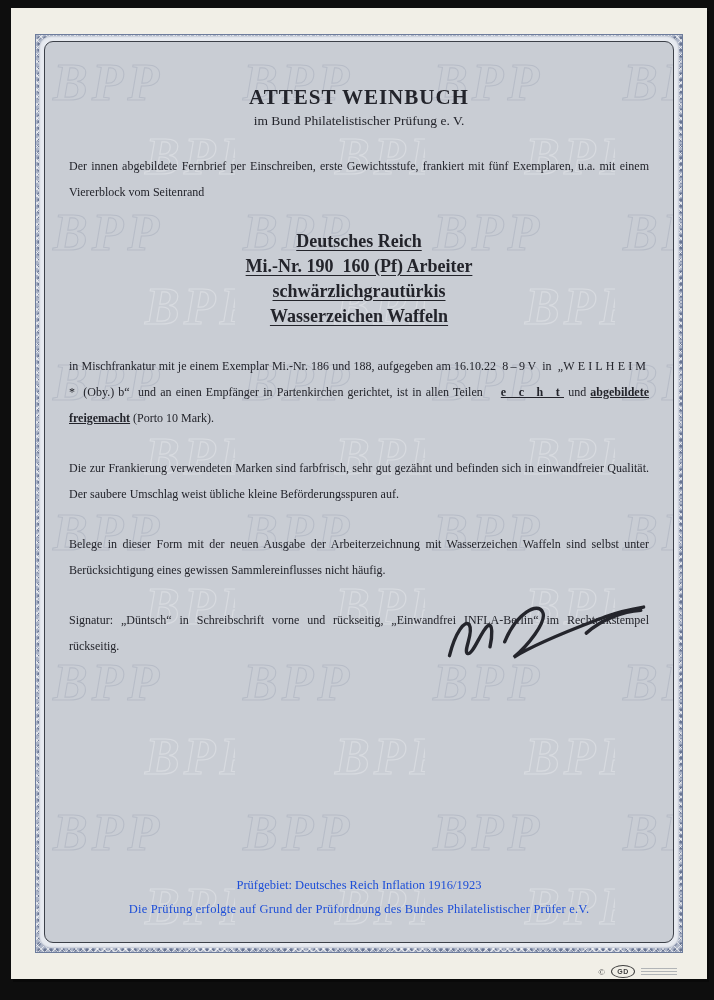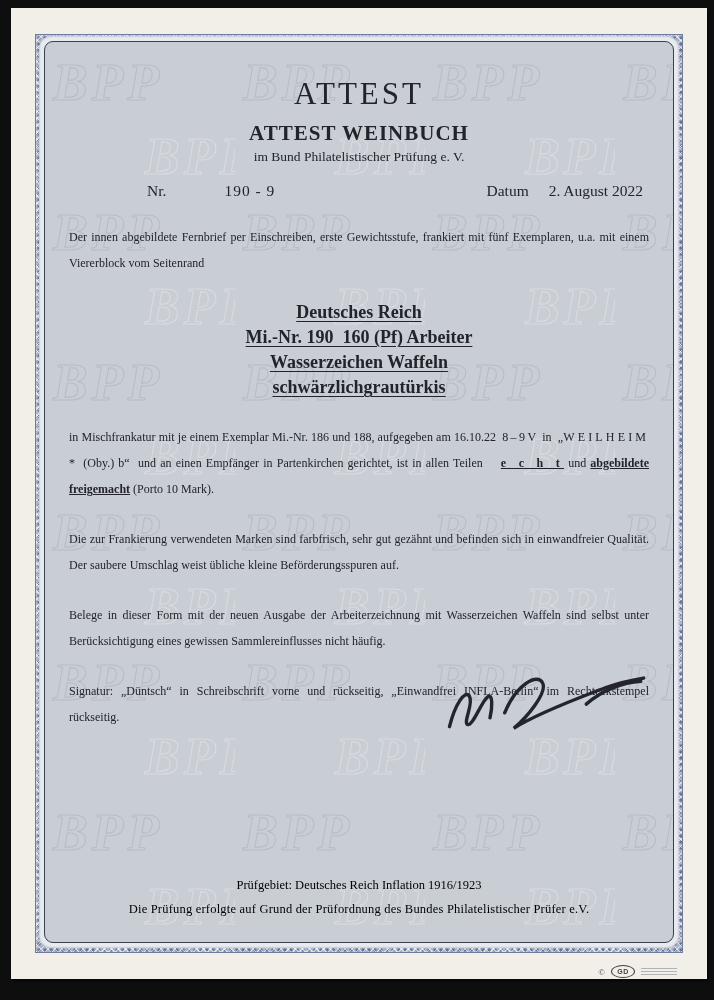--- a/index.html
+++ b/index.html
@@ -62,21 +62,21 @@
     margin:24px 0 0;
   }
   .subject div{text-decoration:underline;text-underline-offset:3px;}
   .em-sp{font-weight:bold;text-decoration:underline;letter-spacing:.35em;white-space:nowrap;}
   .em-b{font-weight:bold;text-decoration:underline;}
   .gap{display:inline-block;width:18px;}
 
   .sig-par{position:relative;}
   .sig-svg{position:absolute;right:-4px;top:-16px;pointer-events:none;}
 
-  .footer1,.footer2{position:absolute;left:0;right:0;text-align:center;font-size:12.5px;color:#000000;}
+  .footer1,.footer2{position:absolute;left:0;right:0;text-align:center;font-size:12.5px;color:#1d4ed8;}
   .footer1{bottom:49px;}
   .footer2{bottom:25px;letter-spacing:.2px;}
 
   .printer-mark{
     position:absolute;right:30px;bottom:1px;
     display:flex;align-items:center;gap:6px;
     font-size:9px;color:#4a4a4a;
   }
   .gd-oval{
     width:22px;height:11px;border:1.3px solid #3f3f3f;border-radius:50%;
@@ -105,39 +105,32 @@
             <text x="8" y="58" font-family="Liberation Serif, serif" font-style="italic" font-weight="bold" font-size="52" letter-spacing="4" fill="none" stroke="rgba(90,102,132,0.16)" stroke-width="1.1">BPP</text>
             <text x="100" y="132" font-family="Liberation Serif, serif" font-style="italic" font-weight="bold" font-size="52" letter-spacing="4" fill="none" stroke="rgba(255,255,255,0.28)" stroke-width="1.1">BPP</text>
           </pattern>
         </defs>
         <rect width="100%" height="100%" fill="url(#wmp)"></rect>
       </svg>
 
       <div class="content">
 
         <div class="hdr">
-          <h1 class="attest">ATTEST</h1>
           <div class="examiner">ATTEST WEINBUCH</div>
           <div class="assoc">im Bund Philatelistischer Prüfung e. V.</div>
         </div>
 
-        <div class="ref-row">
-          <span>Nr.</span>
-          <span class="num-val">190 - 9</span>
-          <span class="datum">Datum</span>
-          <span class="date-val">2. August 2022</span>
-        </div>
 
         <p class="body-txt">Der innen abgebildete Fernbrief per Einschreiben, erste Gewichtsstufe, frankiert mit fünf Exemplaren, u.a. mit einem Viererblock vom Seitenrand</p>
 
         <div class="subject">
           <div>Deutsches Reich</div>
           <div>Mi.-Nr. 190&nbsp;&nbsp;160 (Pf) Arbeiter</div>
+          <div>schwärzlichgrautürkis</div>
           <div>Wasserzeichen Waffeln</div>
-          <div>schwärzlichgrautürkis</div>
         </div>
 
         <p class="body-txt"><span>in Mischfrankatur mit je einem Exemplar Mi.-Nr. 186 und 188, aufgegeben am 16.10.22&nbsp; 8 – 9 V &nbsp;in &nbsp;„W&nbsp;E&nbsp;I&nbsp;L&nbsp;H&nbsp;E&nbsp;I&nbsp;M&nbsp; *&nbsp; (Oby.)&nbsp;b“ &nbsp;und an einen Empfänger in Partenkirchen gerichtet, ist in allen Teilen</span><span class="gap"></span><span class="em-sp">e&nbsp;c&nbsp;h&nbsp;t</span>
           <span>und</span>
           <span class="em-b">abgebildete freigemacht</span>
           <span>(Porto 10 Mark).</span></p>
 
         <p class="body-txt">Die zur Frankierung verwendeten Marken sind farbfrisch, sehr gut gezähnt und befinden sich in einwandfreier Qualität. Der saubere Umschlag weist übliche kleine Beförderungsspuren auf.</p>
 
         <p class="body-txt">Belege in dieser Form mit der neuen Ausgabe der Arbeiterzeichnung mit Wasserzeichen Waffeln sind selbst unter Berücksichtigung eines gewissen Sammlereinflusses nicht häufig.</p>

